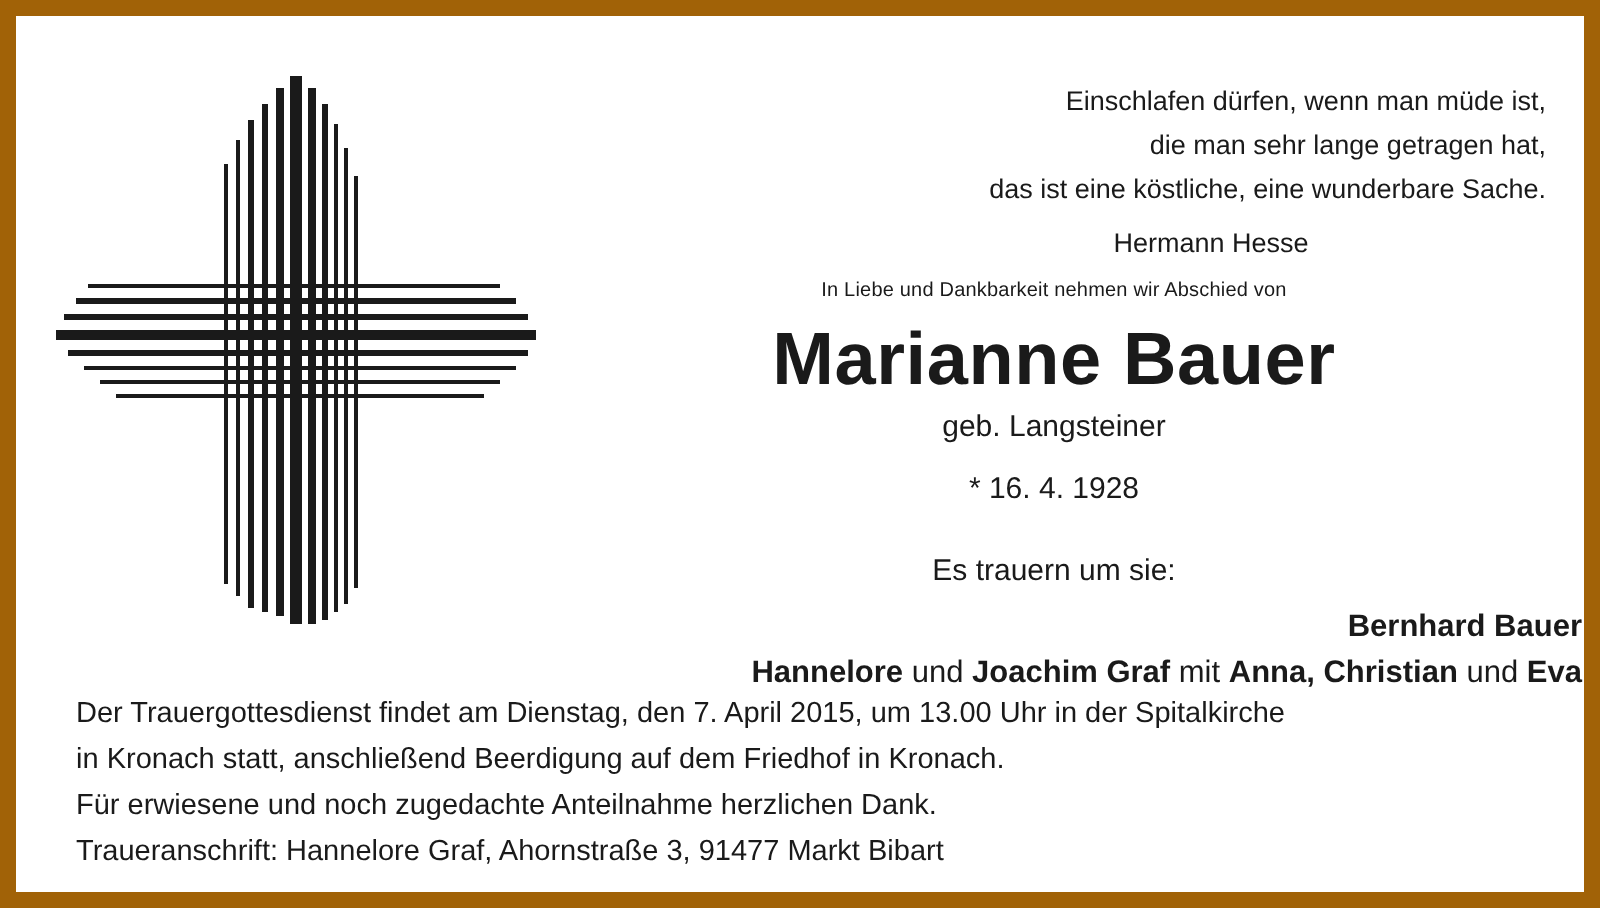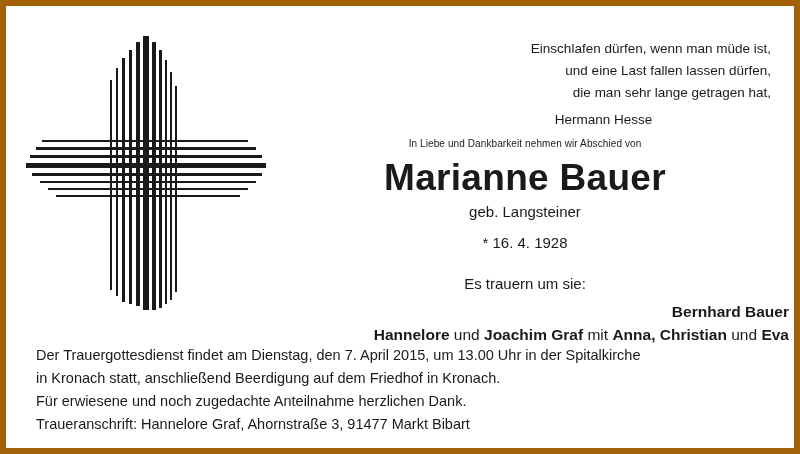--- a/index.html
+++ b/index.html
@@ -13,21 +13,21 @@
     font-family: "Liberation Sans", sans-serif;
     color: #1a1a1a;
     overflow: hidden;
   }
   .obituary {
     position: relative;
     width: 800px;
     height: 454px;
     box-sizing: border-box;
     background: #ffffff;
-    border: 6px solid #a16207;
+    border: 8px solid #a16207;
   }
   .inner {
     position: relative;
     width: 100%;
     height: 100%;
     background: #ffffff;
     box-sizing: border-box;
   }
 
   
@@ -146,22 +146,22 @@
           <rect x="8" y="153" width="230" height="3"></rect>
           <rect x="16" y="161" width="216" height="2"></rect>
           <rect x="24" y="168" width="200" height="2"></rect>
           <rect x="32" y="175" width="184" height="2"></rect>
         </g>
       </svg>
     </div>
 
     <div class="poem">
       <div class="line">Einschlafen dürfen, wenn man müde ist,</div>
-      <div class="line">und eine Last fallen lassen dürfen,</div>
       <div class="line">die man sehr lange getragen hat,</div>
+      <div class="line">das ist eine köstliche, eine wunderbare Sache.</div>
       <div class="author">Hermann Hesse</div>
     </div>
 
     <div class="main">
       <div class="intro">In Liebe und Dankbarkeit nehmen wir Abschied von</div>
       <div class="name">Marianne Bauer</div>
       <div class="maiden">geb. Langsteiner</div>
       <div class="dates">
         <span>* 16. 4. 1928</span>
       </div>

